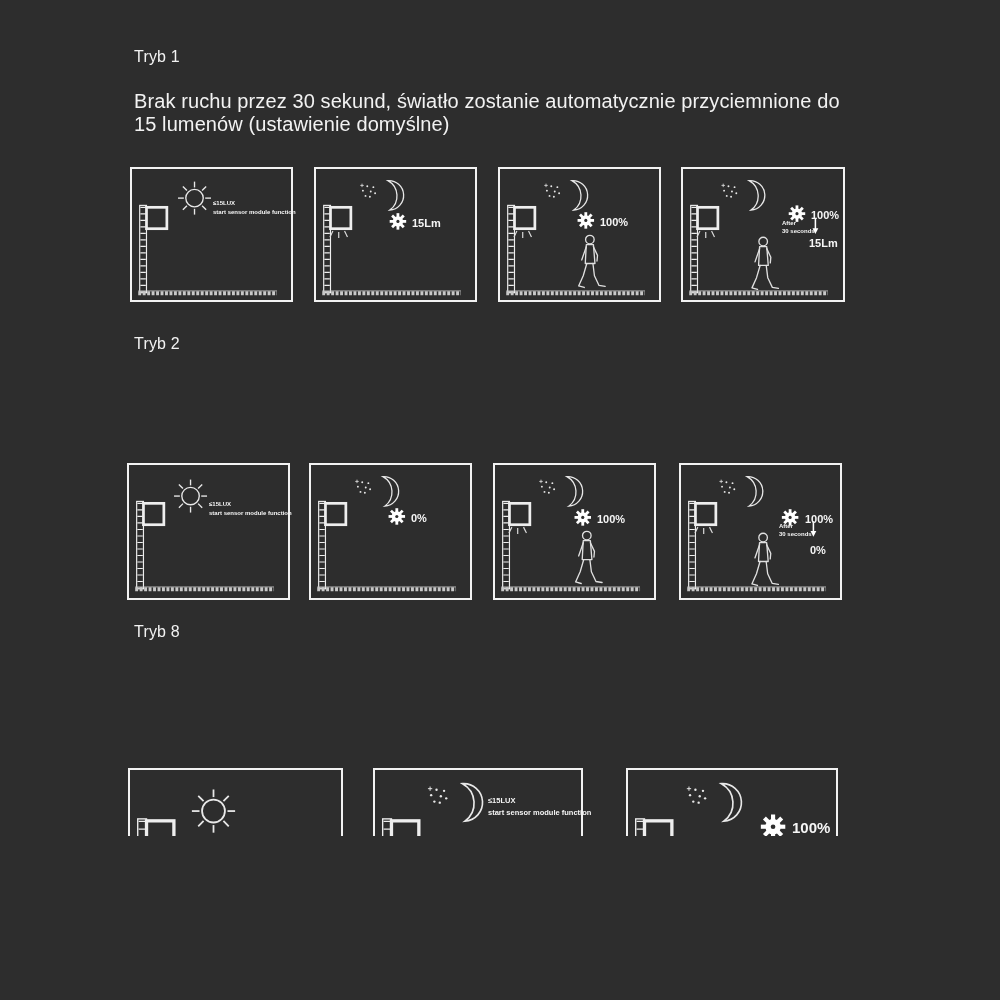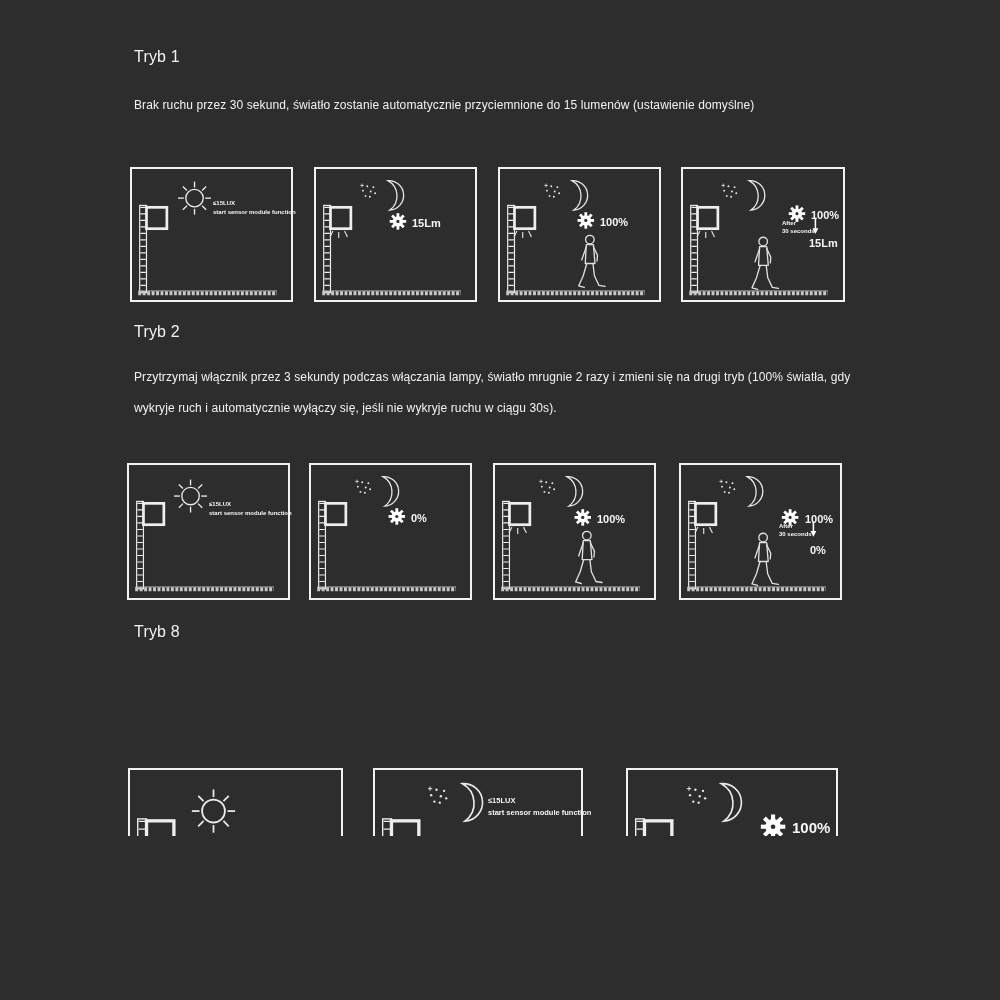--- a/index.html
+++ b/index.html
@@ -1,19 +1,19 @@
 <!DOCTYPE html>
 <html><head>
 <meta charset="utf-8">
 <style>
   html,body{margin:0;padding:0;background:#2d2d2d;}
   .canvas{position:relative;width:1000px;height:836px;overflow:hidden;
           font-family:"Liberation Sans",sans-serif;color:#f2f2f2;}
   .title{position:absolute;font-size:16px;font-weight:400;letter-spacing:.2px;}
-  .para{position:absolute;font-size:12px;line-height:31px;width:728px;letter-spacing:.1px;}
+  .para{position:absolute;font-size:20px;line-height:23px;width:728px;letter-spacing:.1px;}
   .panel{position:absolute;border:2px solid #f2f2f2;box-sizing:border-box;background:#2d2d2d;}
   .panel svg{position:absolute;left:0;top:0;width:100%;height:100%;display:block;}
   .lbl{position:absolute;white-space:nowrap;font-weight:700;color:#f5f5f5;line-height:1.1;}
   .t6{font-size:6px;}         
   .o11{font-size:11px;}       
   .t8{font-size:7.5px;}       
   .o15{font-size:15px;}       
 </style>
 </head>
 <body>
@@ -173,22 +173,21 @@
       <g transform="translate(136,51)">
           <use href="#down-arrow"></use>
         </g>
     </svg>
     <span class="lbl o11" style="left:128px;top:40px">100%</span>
     <span class="lbl t6" style="left:99px;top:51px">After</span>
     <span class="lbl t6" style="left:99px;top:59px">30 seconds</span>
     <span class="lbl o11" style="left:126px;top:68px">15Lm</span>
   </div>
 
-  <div class="title" style="left:134px;top:323px">Tryb 2</div>
-  <div class="para" style="left:134px;top:362px">Przytrzymaj włącznik przez 3 sekundy podczas włączania lampy, światło mrugnie 2 razy i zmieni się na drugi tryb (100% światła, gdy wykryje ruch i automatycznie wyłączy się, jeśli nie wykryje ruchu w ciągu 30s).</div>
+  <div class="title" style="left:134px;top:335px">Tryb 2</div>
 
   <div class="panel" style="left:127px;top:463px;width:163px;height:137px">
     <svg viewBox="0 0 163 137">
       <use href="#lamp-small"></use>
       <use href="#ground-small"></use>
       <g transform="translate(63,32)">
           <use href="#sun"></use>
         </g>
     </svg>
     <span class="lbl t6" style="left:80px;top:36px">≤15LUX</span>

